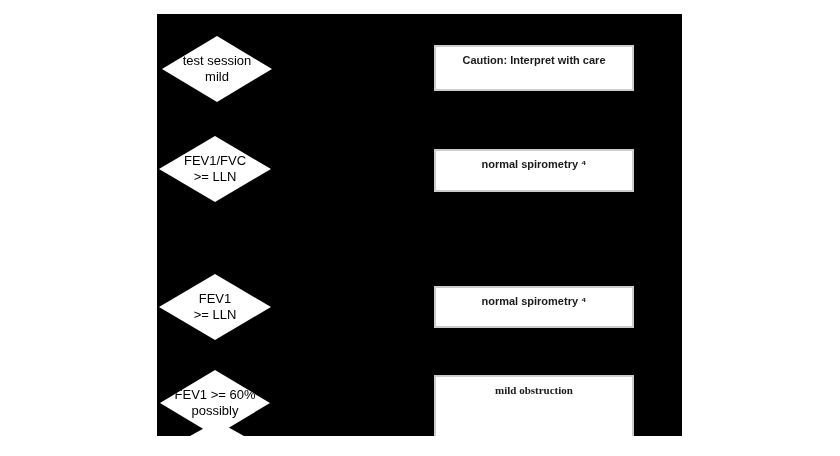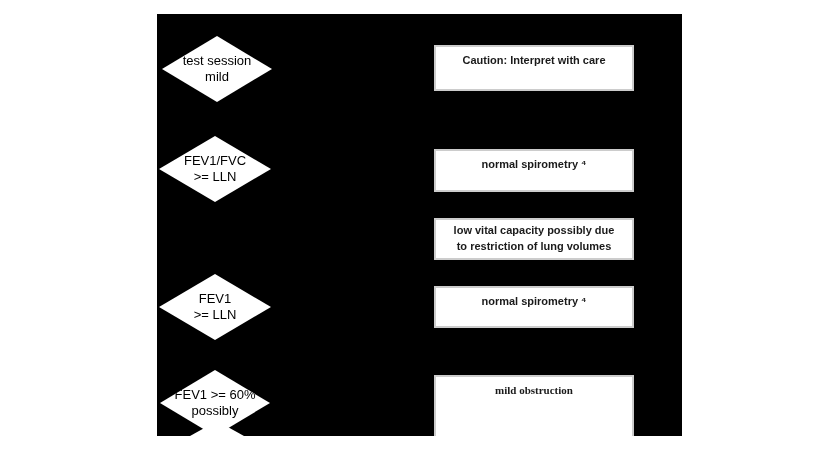--- a/index.html
+++ b/index.html
@@ -104,24 +104,20 @@
     <div class="diamond-tip" id="d-next-tip"></div>
 
     <div class="outcome" id="b-caution">
       <span class="line">Caution: Interpret with care</span>
     </div>
 
     <div class="outcome" id="b-normal-1">
       <span class="line">normal spirometry ⁴</span>
     </div>
 
-    <div class="outcome tight" id="b-low-vital">
-      <span class="line">low vital capacity possibly due</span>
-      <span class="line">to restriction of lung volumes</span>
-    </div>
 
     <div class="outcome" id="b-normal-2">
       <span class="line">normal spirometry ⁴</span>
     </div>
 
     <div class="outcome" id="b-mild-obstruct">
       <span class="line">mild obstruction</span>
     </div>
 
   </div>

